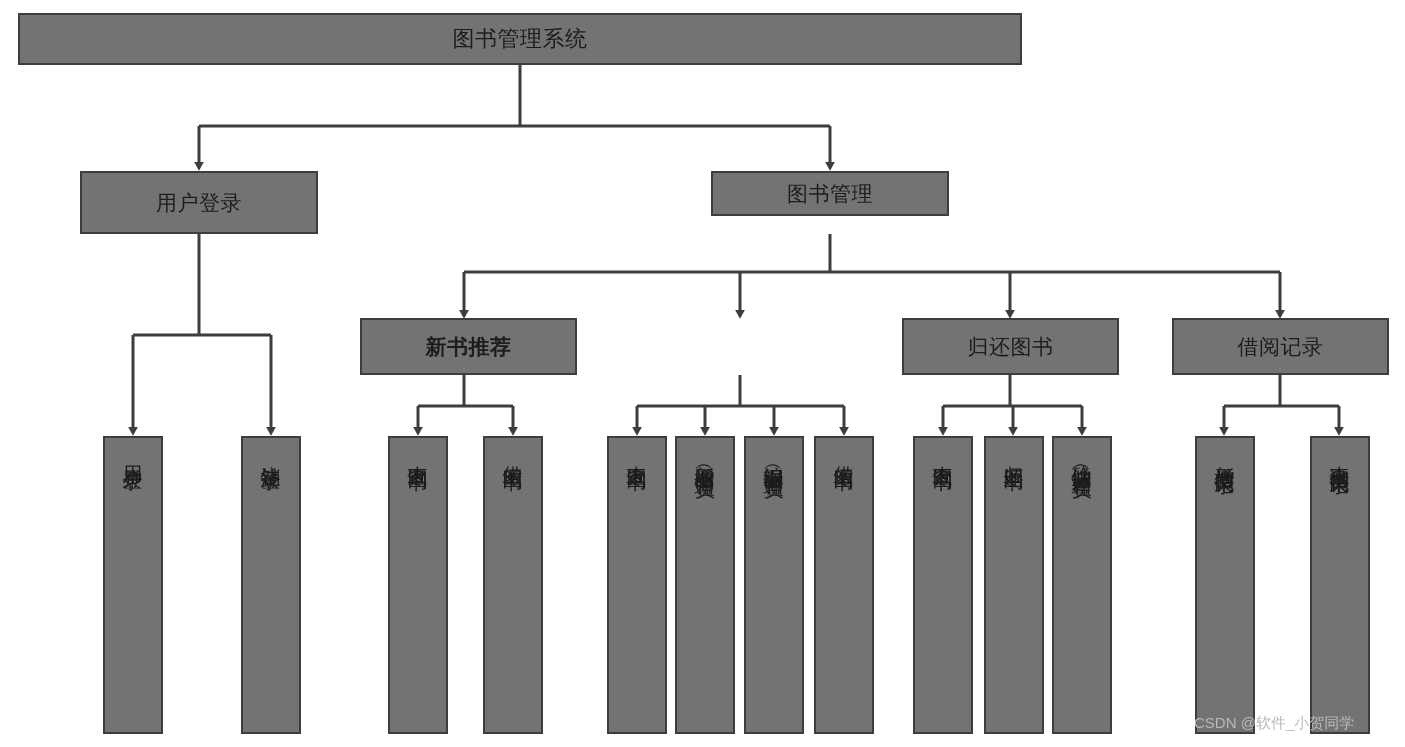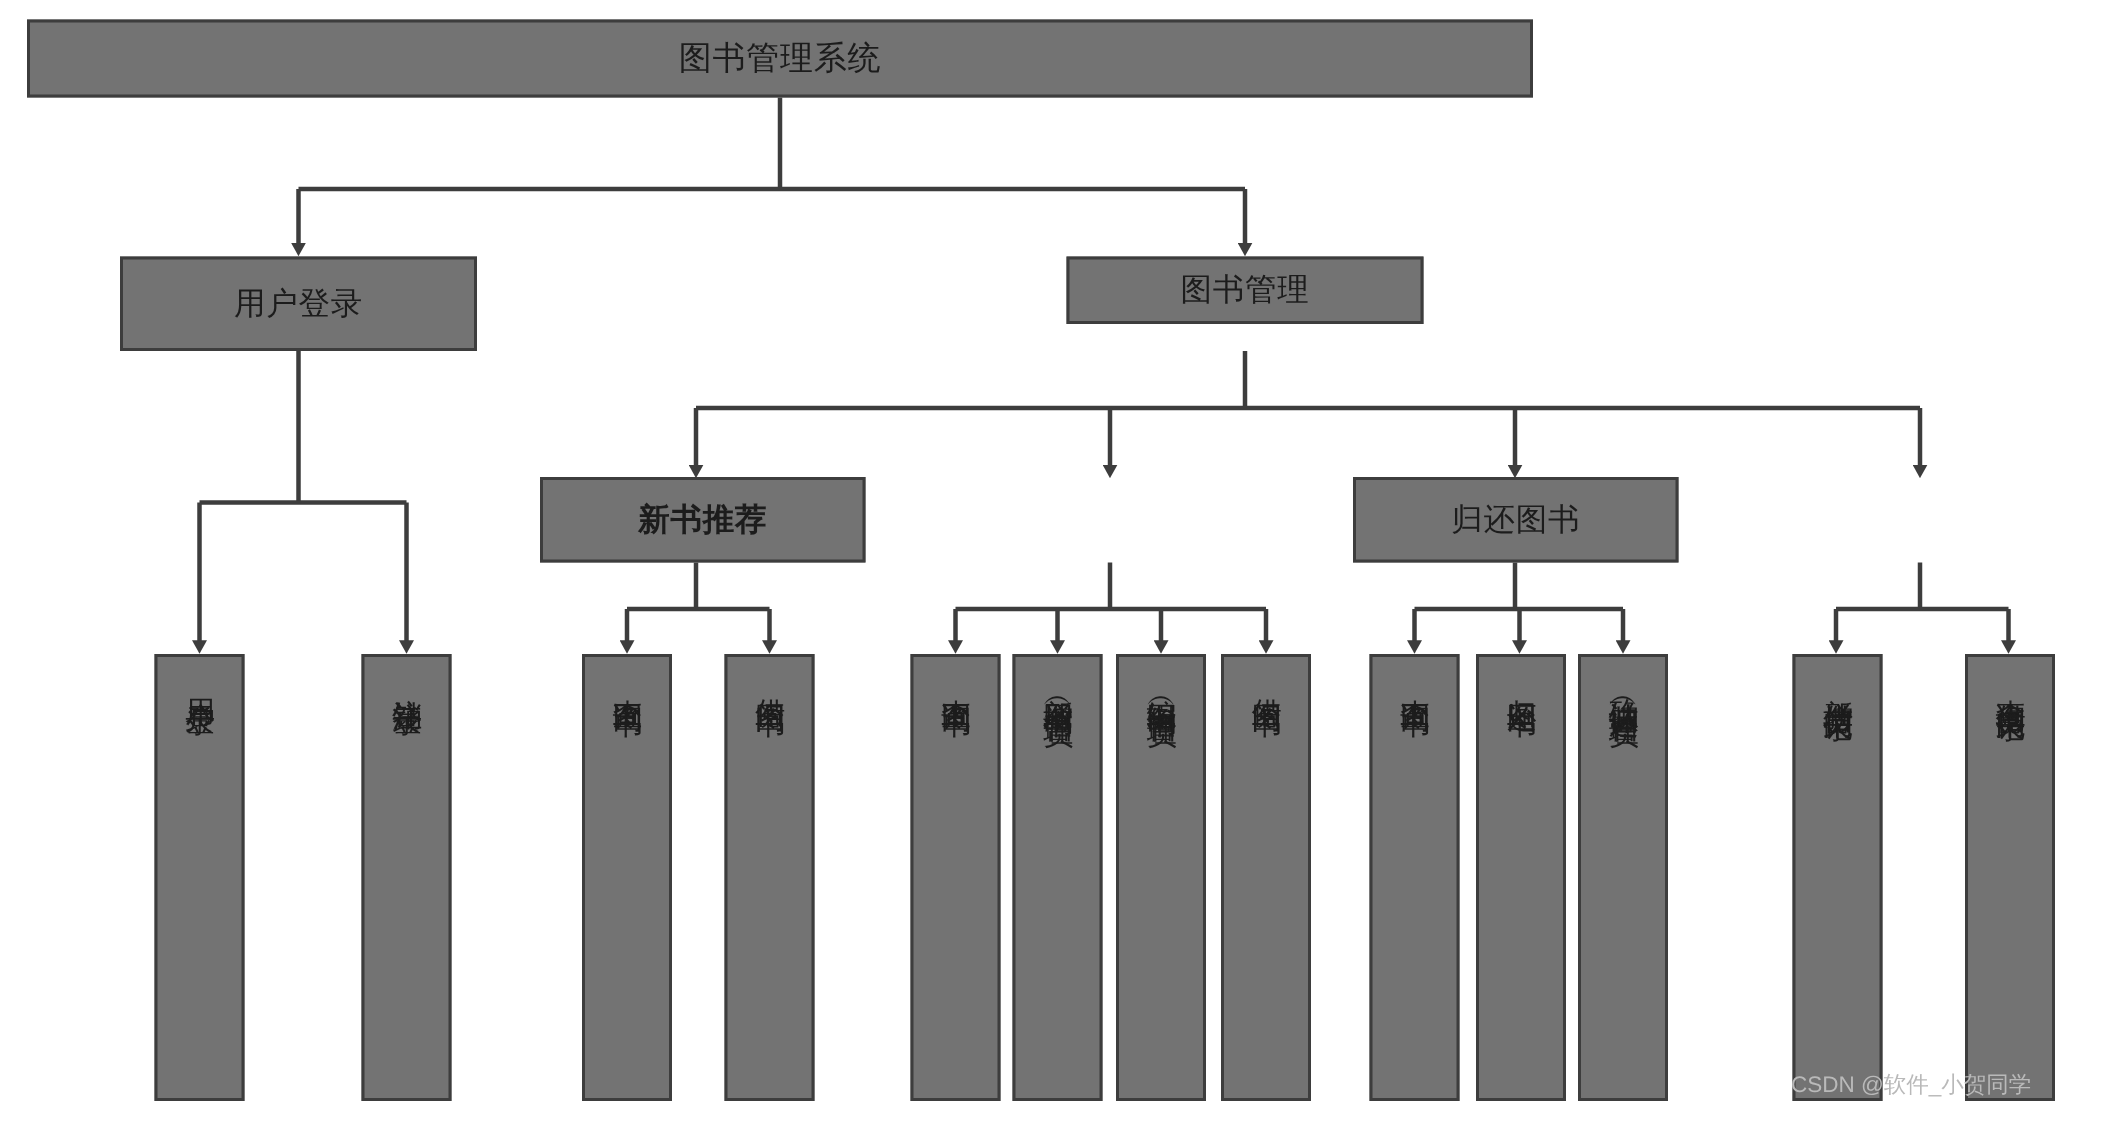--- a/index.html
+++ b/index.html
@@ -140,20 +140,23 @@
   <div class="node horiz" style="left:711px; top:171px; width:238px; height:45px;">
     <span class="label">图书管理</span>
   </div>
 
   <div class="node horiz" style="left:360px; top:318px; width:217px; height:57px;font-weight:bold;">
     <span class="label">新书推荐</span>
   </div>
   <div class="node horiz" style="left:902px; top:318px; width:217px; height:57px;">
     <span class="label">归还图书</span>
   </div>
+  <div class="node horiz" style="left:1172px; top:318px; width:217px; height:57px;">
+    <span class="label">借阅记录</span>
+  </div>
 
   <div class="node vert" style="left:103px; top:436px; width:60px; height:298px;">
     <span class="label">用户登录</span>
   </div>
   <div class="node vert" style="left:241px; top:436px; width:60px; height:298px;">
     <span class="label">注销登录</span>
   </div>
 
   <div class="node vert" style="left:388px; top:436px; width:60px; height:298px;">
     <span class="label">查询图书</span>

